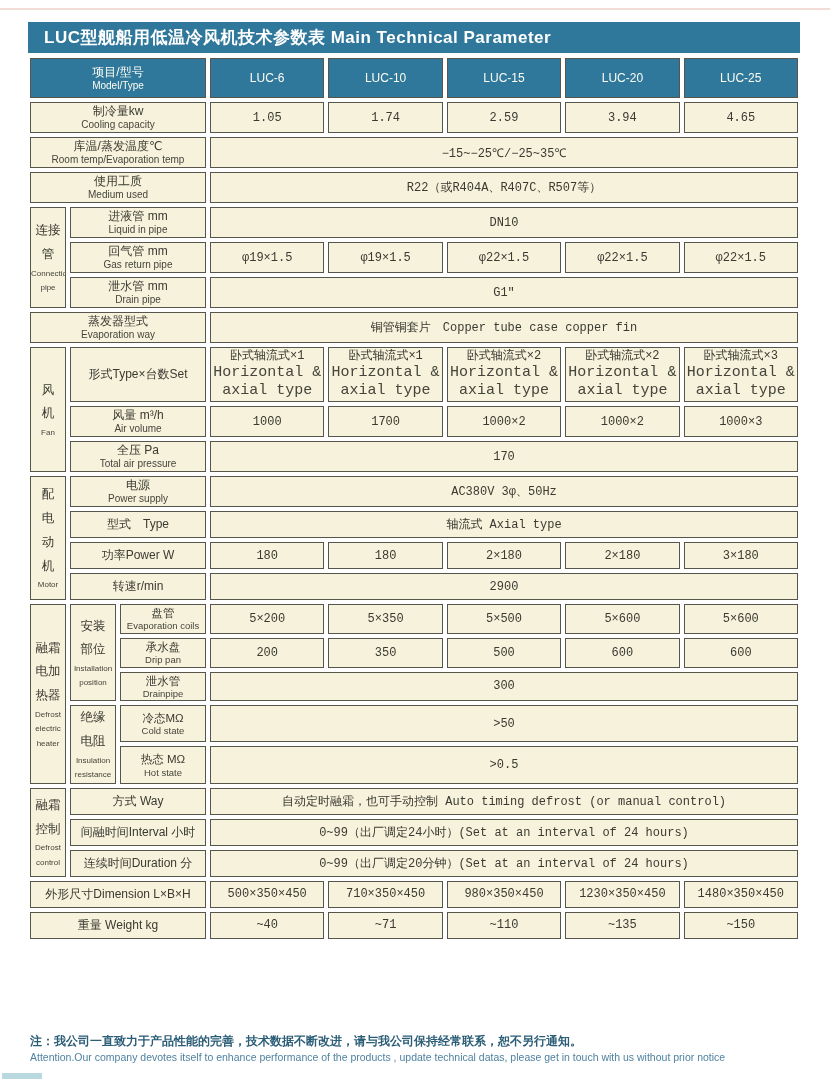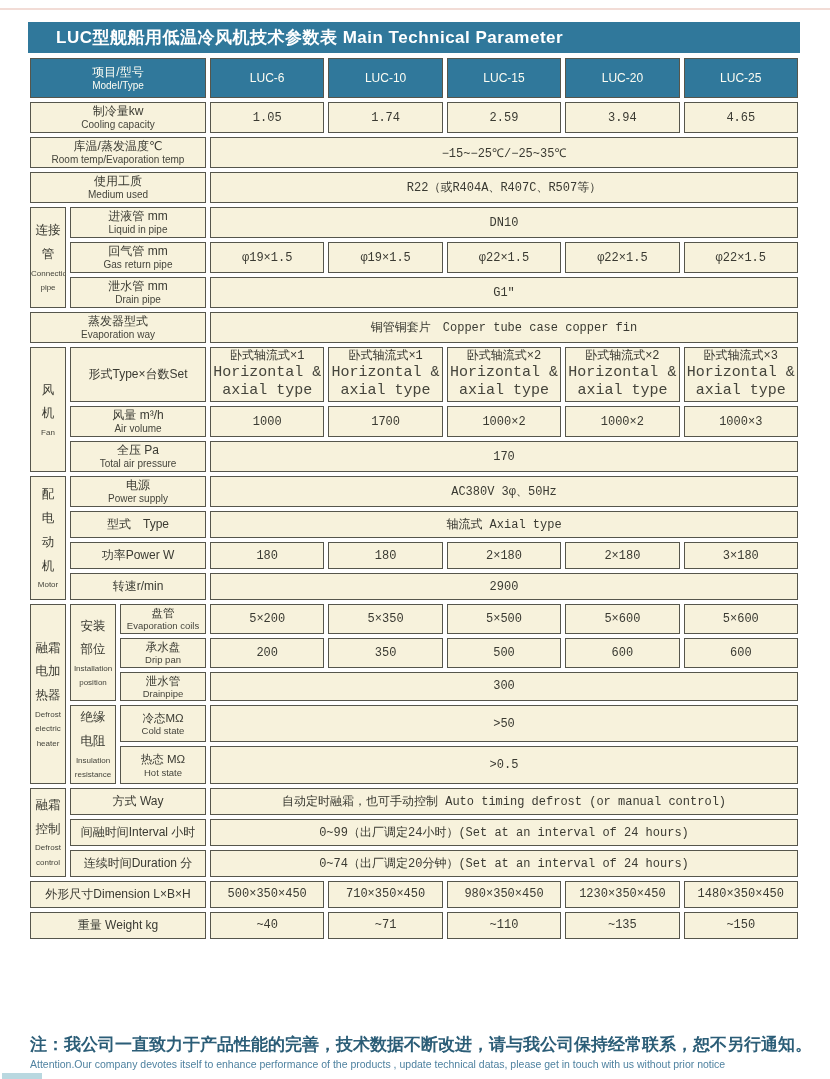--- a/index.html
+++ b/index.html
@@ -12,21 +12,21 @@
     overflow:hidden;
   }
   .top-line {
     position:absolute; top:8px; left:0; width:830px; height:2px;
     background:#f2dcd6;
   }
   .title-bar {
     position:absolute; top:22px; left:28px; width:772px; height:31px;
     background:#30789b; color:#ffffff;
     font-size:17px; font-weight:bold;
-    line-height:31px; padding-left:28px;
+    line-height:31px; padding-left:16px;
     letter-spacing:0.5px;
     white-space:nowrap;
   }
   table.param-table {
     position:absolute; top:54px; left:26px;
     width:776px;
     border-collapse:separate;
     border-spacing:4px 4px;
     table-layout:fixed;
   }
@@ -50,21 +50,21 @@
   .en { display:block; font-size:10px; line-height:1.2; white-space:pre-line; color:#45453c; }
   td.val { font-size:12px;font-family:Liberation Mono, monospace; }
   td.val .zh { font-size:12px; }
   td.val .en { font-size:15px; }
   td.group, td.subgroup { padding:0 0; }
   .gzh { display:block; font-size:12.5px; line-height:1.9; white-space:pre-line; font-weight:normal; }
   .gen { display:block; font-size:8px; line-height:1.8; white-space:pre-line; color:#45453c; }
   td.slabel .zh { font-size:11.5px; }
   td.slabel .en { font-size:9.5px; }
   .note { position:absolute; left:30px; top:1033px; width:790px; }
-  .note-zh { font-size:17px; font-weight:bold; color:#2b5d77; line-height:1.4; white-space:nowrap; }
+  .note-zh { font-size:12px; font-weight:bold; color:#2b5d77; line-height:1.4; white-space:nowrap; }
   .note-en { font-size:10.5px; color:#4f82a0; line-height:1.5; white-space:nowrap; }
   .bottom-strip {
     position:absolute; left:2px; bottom:0; width:40px; height:6px;
     background:#b9d8e0;
   }
 </style>
 </head>
 <body>
 
 <div class="top-line"></div>
@@ -340,21 +340,21 @@
       <td class="label" colspan="2">
         <span class="zh">间融时间Interval 小时</span>
       </td>
       <td class="val" colspan="5">0~99（出厂调定24小时）(Set at an interval of 24 hours)</td>
     </tr>
 
     <tr>
       <td class="label" colspan="2">
         <span class="zh">连续时间Duration 分</span>
       </td>
-      <td class="val" colspan="5">0~74（出厂调定20分钟）(Set at an interval of 24 hours)</td>
+      <td class="val" colspan="5">0~99（出厂调定20分钟）(Set at an interval of 24 hours)</td>
     </tr>
 
     <tr>
       <td class="label" colspan="3">
         <span class="zh">外形尺寸Dimension L×B×H</span>
       </td>
       <td class="val">500×350×450</td>
       <td class="val">710×350×450</td>
       <td class="val">980×350×450</td>
       <td class="val">1230×350×450</td>

